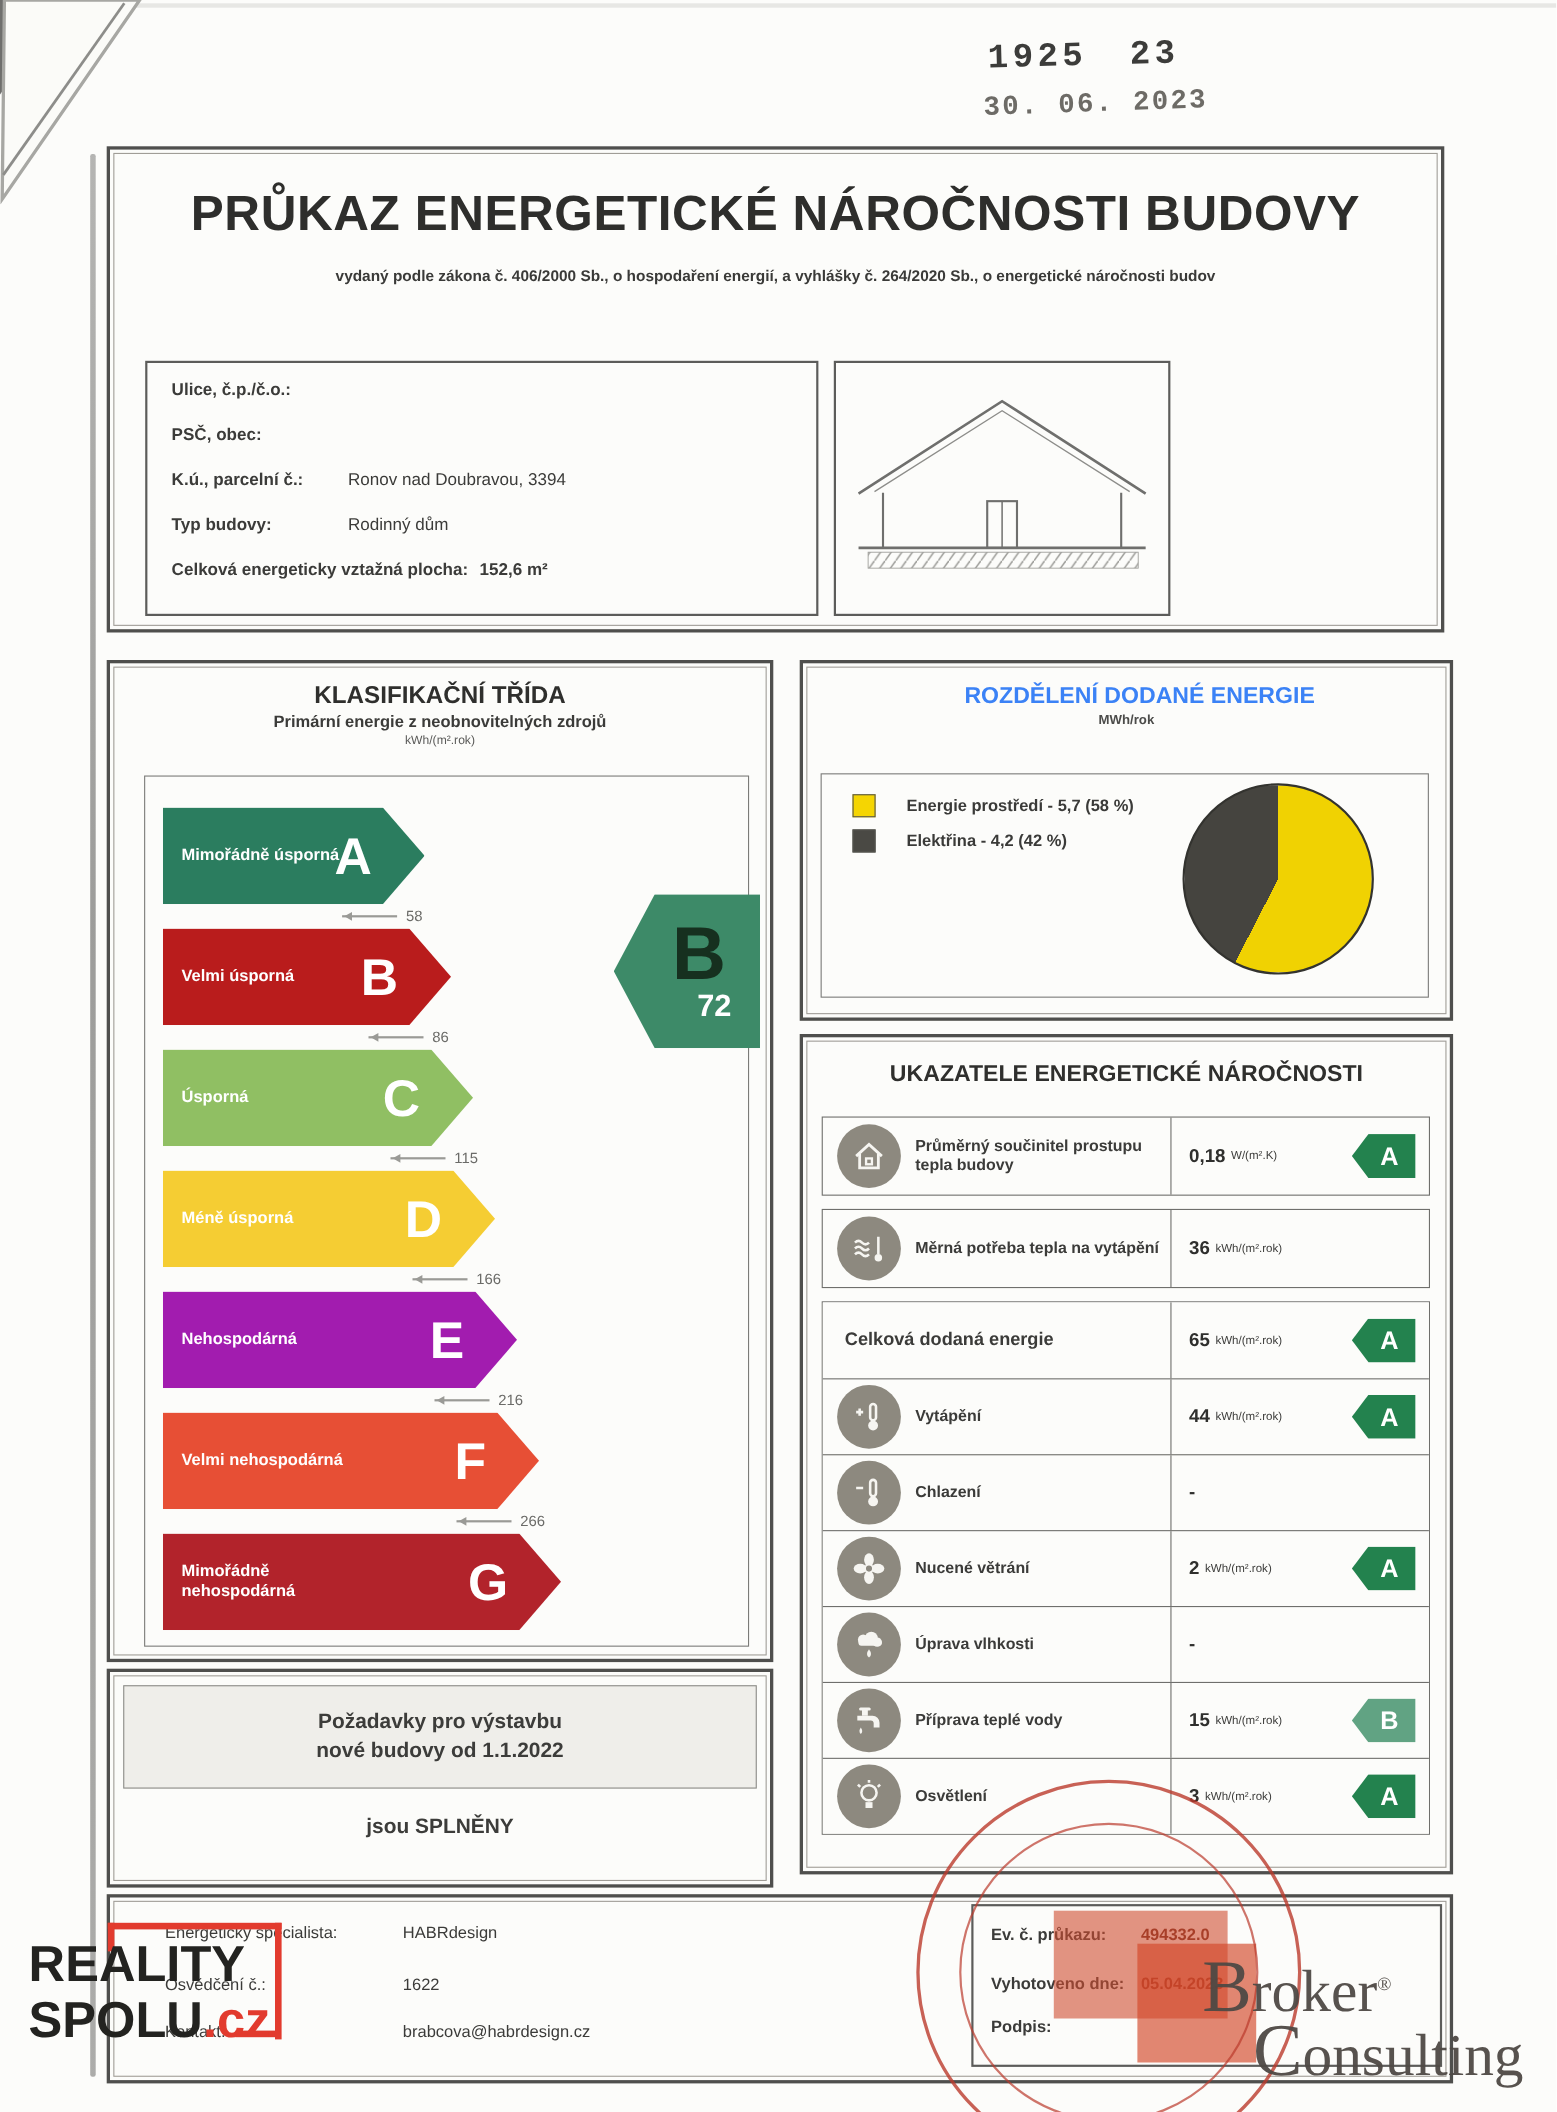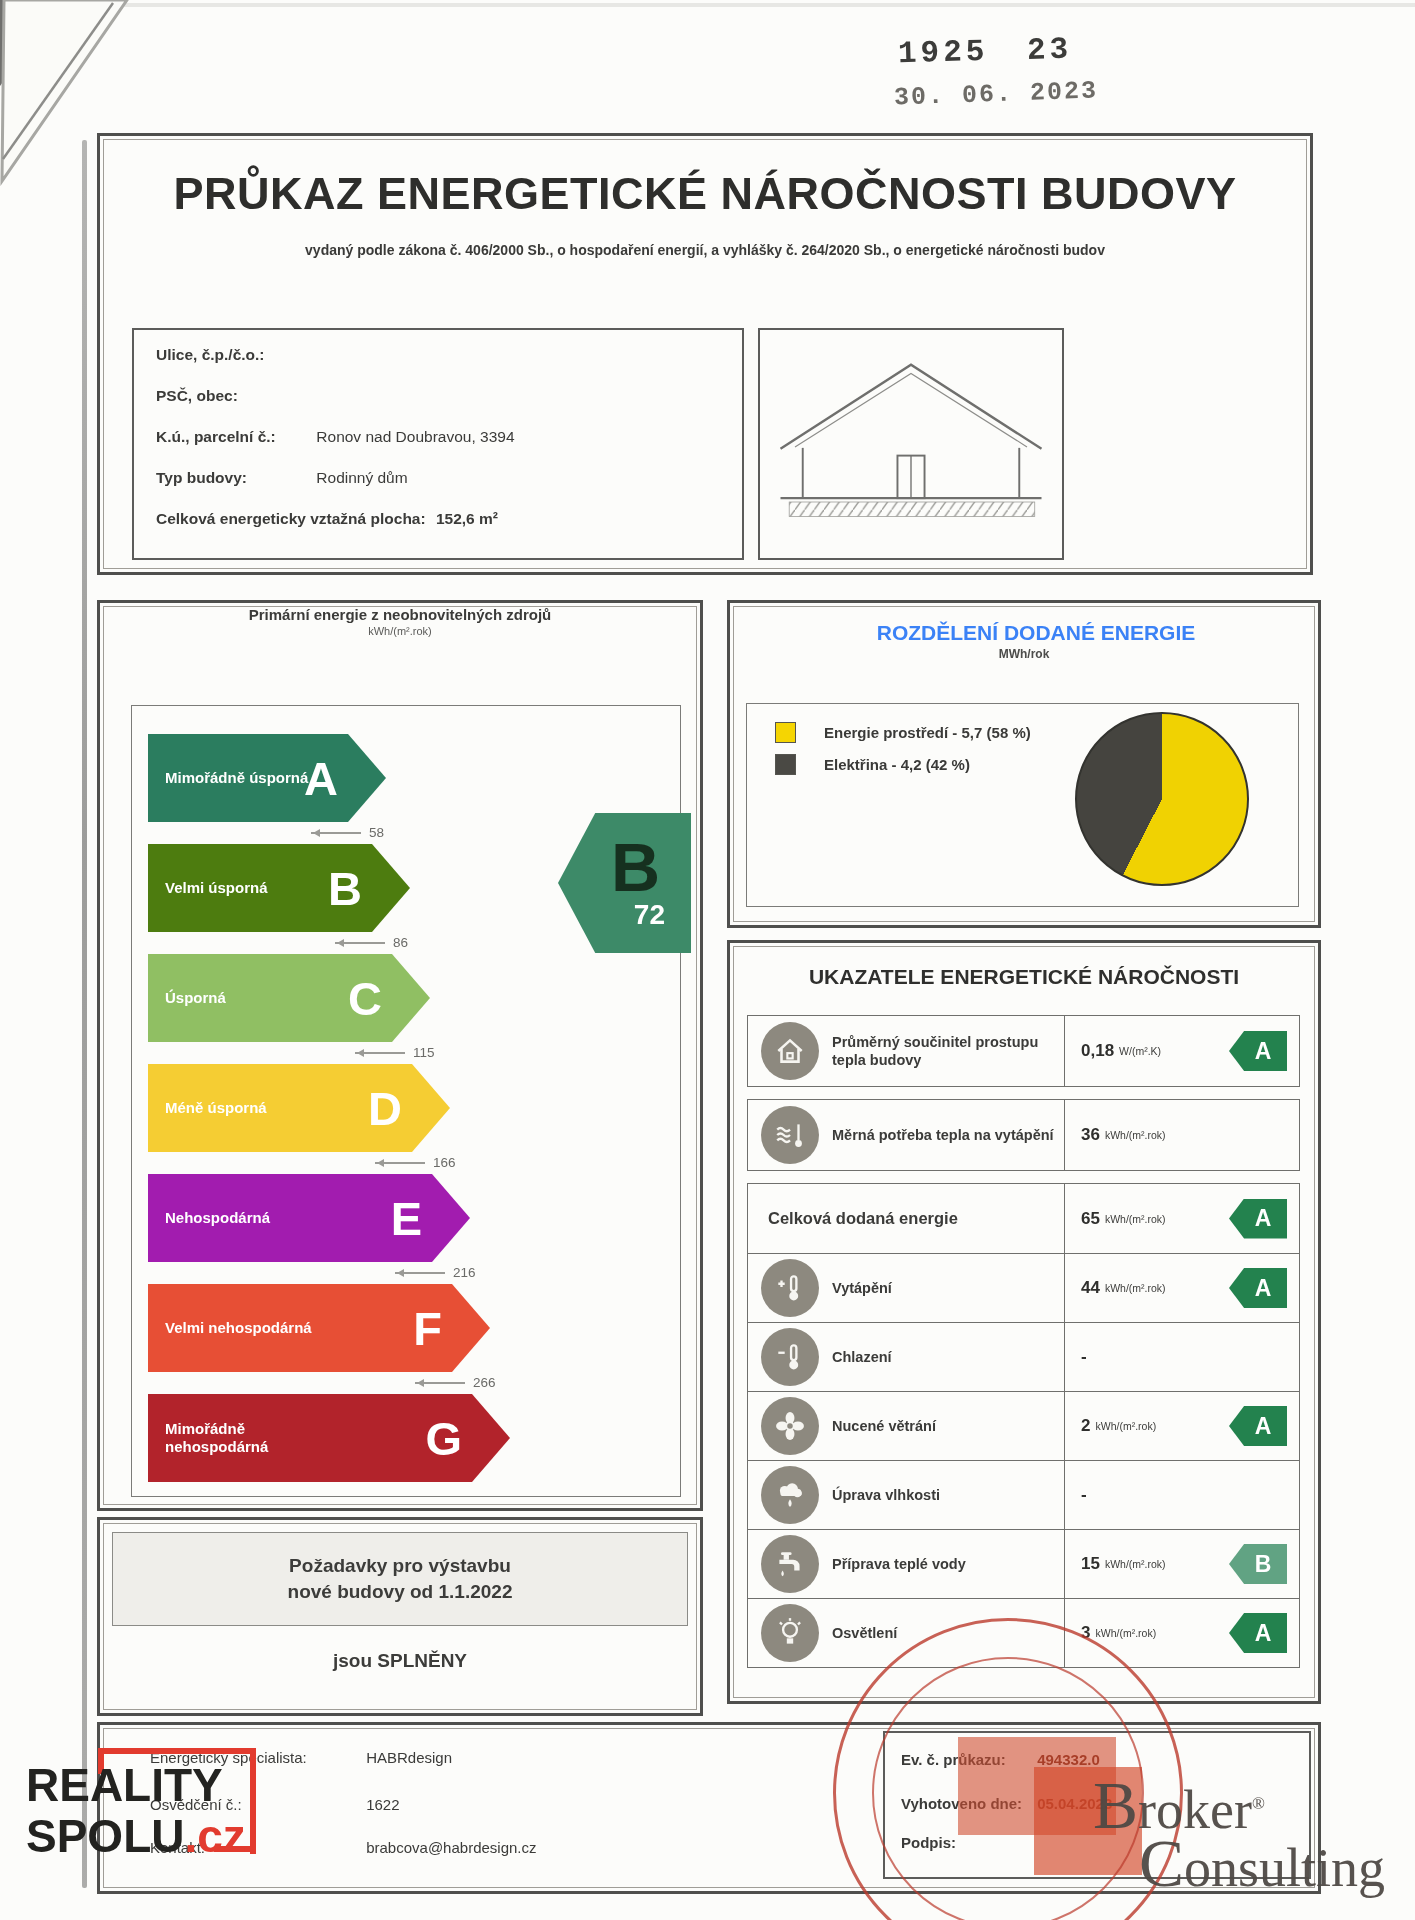--- a/index.html
+++ b/index.html
@@ -189,38 +189,39 @@
         <line x1="262" y1="104" x2="262" y2="156" stroke="#6f6f6d" stroke-width="2"></line>
         <line x1="15" y1="156" x2="285" y2="156" stroke="#6f6f6d" stroke-width="2.5"></line>
         <rect x="136" y="112" width="28" height="44" fill="none" stroke="#6f6f6d" stroke-width="2"></rect>
         <line x1="150" y1="112" x2="150" y2="156" stroke="#6f6f6d" stroke-width="1.4"></line>
         <rect x="24" y="160" width="254" height="15" fill="url(#hatch)" stroke="#9a9a96" stroke-width="0.8"></rect>
       </svg>
     </div>
   </div>
 
   <div class="abs dbl class-box">
+    <div class="class-heading">KLASIFIKAČNÍ TŘÍDA</div>
     <div class="class-subheading">Primární energie z neobnovitelných zdrojů</div>
     <div class="class-unit">kWh/(m².rok)</div>
 
     <div class="arrows-box">
 
       <div class="cls-row">
         <div class="cls-arrow w-a" style="background: rgb(43, 125, 95);">
           <span class="cls-label">Mimořádně úsporná</span>
           <span class="cls-letter">A</span>
         </div>
         <div class="threshold t-a">
           <span class="th-line"></span>
           <span>58</span>
         </div>
       </div>
 
       <div class="cls-row">
-        <div class="cls-arrow w-b" style="background: #4d7c0f;">
+        <div class="cls-arrow w-b" style="background: #b91c1c;">
           <span class="cls-label">Velmi úsporná</span>
           <span class="cls-letter">B</span>
         </div>
         <div class="threshold t-b">
           <span class="th-line"></span>
           <span>86</span>
         </div>
       </div>
 
       <div class="cls-row">

